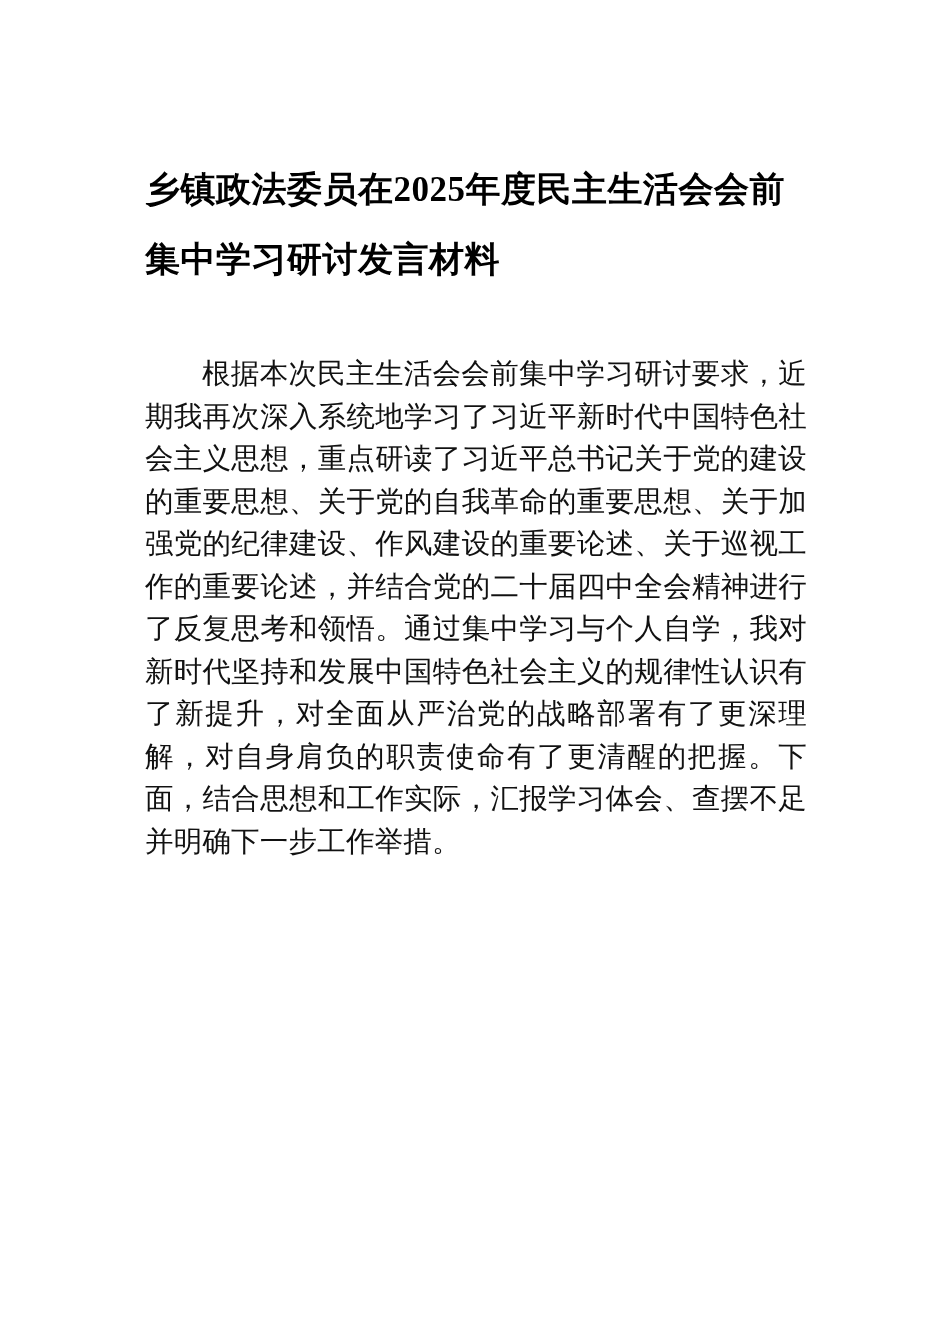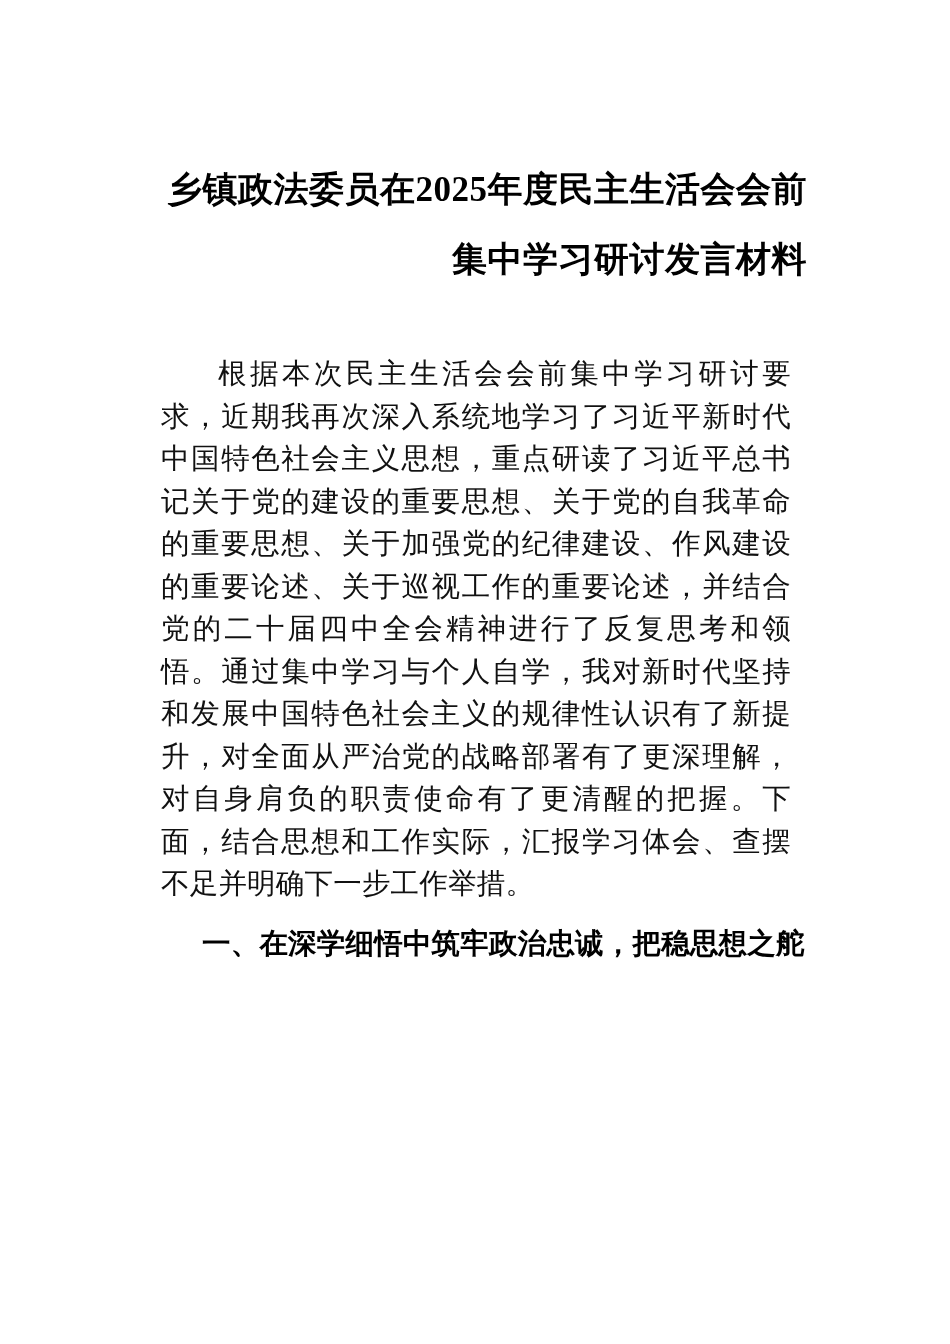--- a/index.html
+++ b/index.html
@@ -25,37 +25,37 @@
     width: 662px;
   }
 
   
   .doc-title {
     font-family: "Liberation Serif", "DejaVu Serif", serif;
     font-weight: bold;
     font-size: 35px;
     line-height: 70px;
     color: #000000;
-    text-align: right;
+    text-align: left;
     letter-spacing: 0.5px;
     margin: 0;
     padding-top: 155px;
     text-indent: 0;
   }
 
   
   .body-para {
     font-family: "Liberation Serif", "DejaVu Serif", serif;
     font-size: 28.5px;
     line-height: 42.5px;
     color: #111111;
     text-align: justify;
     text-justify: inter-ideograph;
     text-indent: 2em;
-    margin: 16px;
+    margin: 0;
     letter-spacing: 0.2px;
   }
 
   .para-first {
     margin-top: 58px;
   }
 
   
   .section-heading {
     font-family: "Liberation Sans", "DejaVu Sans", sans-serif;
@@ -91,20 +91,19 @@
 <div class="page">
 
   <div class="page-edge-top"></div>
 
   <div class="page-body">
 
     <h1 class="doc-title"><span>乡镇政法委员在2025年度民主生活会会前集中学习研讨发言材料</span></h1>
 
     <p class="body-para para-first">根据本次民主生活会会前集中学习研讨要求，近期我再次深入系统地学习了习近平新时代中国特色社会主义思想，重点研读了习近平总书记关于党的建设的重要思想、关于党的自我革命的重要思想、关于加强党的纪律建设、作风建设的重要论述、关于巡视工作的重要论述，并结合党的二十届四中全会精神进行了反复思考和领悟。通过集中学习与个人自学，我对新时代坚持和发展中国特色社会主义的规律性认识有了新提升，对全面从严治党的战略部署有了更深理解，对自身肩负的职责使命有了更清醒的把握。下面，结合思想和工作实际，汇报学习体会、查摆不足并明确下一步工作举措。</p>
 
-    <p class="section-heading">一、在深学细悟中筑牢政治忠诚，把稳思想之舵</p>
 
 
   </div>
 
   <div class="page-edge-bottom"></div>
 
 </div>
 
 </body></html>

